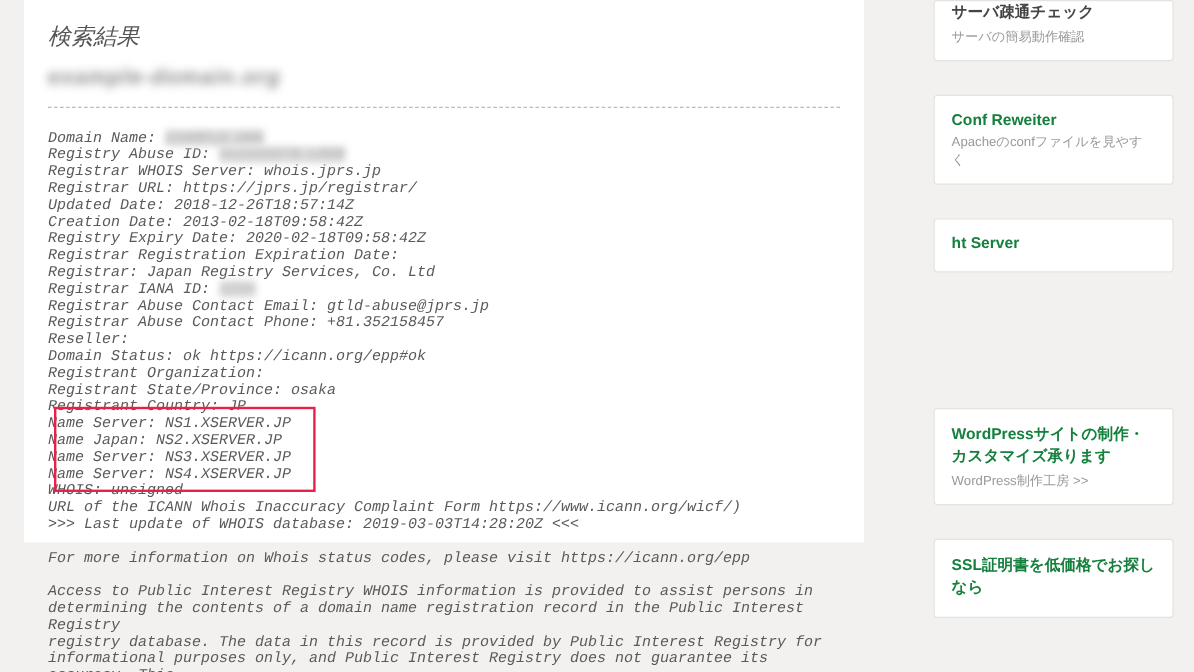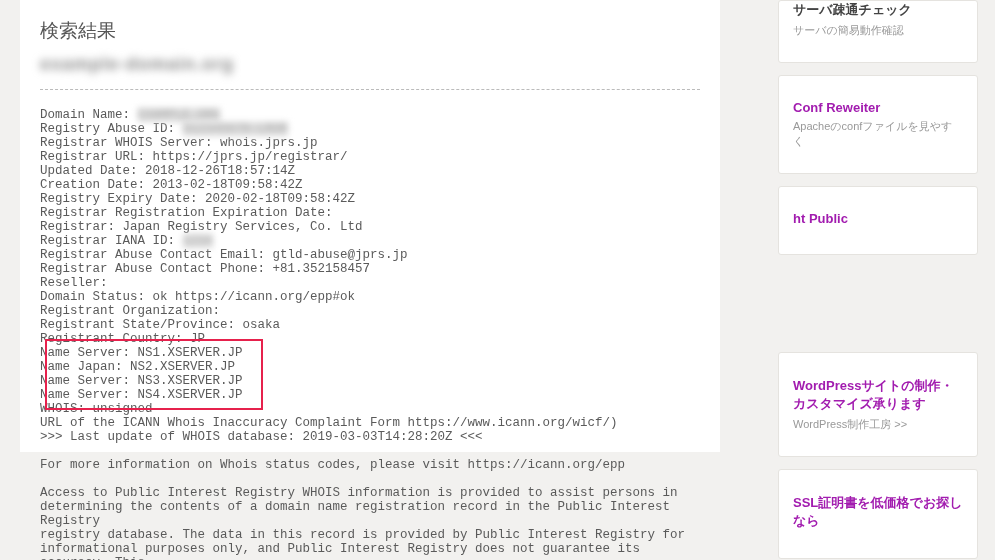--- a/index.html
+++ b/index.html
@@ -13,20 +13,21 @@
   position: relative;
 }
 .main-content {
   position: absolute;
   left: 20px;
   top: 0;
   width: 700px;
   background: #fff;
   padding: 18px 20px;
   height: 452px;
+  font-style: italic;
 }
 .page-title {
   font-size: 19px;
   color: #555;
   font-weight: normal;
   margin-bottom: 10px;
 }
 .blurred-domain {
   font-size: 18px;
   font-weight: bold;
@@ -65,27 +66,27 @@
 .sidebar {
   position: absolute;
   left: 778px;
   top: 0;
   width: 200px;
 }
 .card {
   background: #fff;
   border: 1px solid #e5e3df;
   border-radius: 3px;
-  padding: 24px 14px;
-  margin-bottom: 12px;
+  padding: 12px 14px;
+  margin-bottom: 28px;
 }
 .card-title {
   font-size: 13px;
   font-weight: bold;
-  color: #a21caf;
+  color: #15803d;
   margin-bottom: 4px;
 }
 .card-desc {
   font-size: 11px;
   color: #999;
 }
 .card-title-partial {
   font-size: 13px;
   font-weight: bold;
   color: #444;
@@ -139,21 +140,21 @@
 <div class="sidebar">
   <a class="card" style="display:block;text-decoration:none;padding-top:0">
     <div class="card-title-partial">サーバ疎通チェック</div>
     <div class="card-desc">サーバの簡易動作確認</div>
   </a>
   <a class="card" style="display:block;text-decoration:none">
     <div class="card-title">Conf Reweiter</div>
     <div class="card-desc">Apacheのconfファイルを見やすく</div>
   </a>
   <a class="card" style="display:block;text-decoration:none">
-    <div class="card-title">ht Public</div>
+    <div class="card-title">ht Server</div>
   </a>
   <div class="gap"></div>
   <a class="card" style="display:block;text-decoration:none">
     <div class="card-title">WordPressサイトの制作・カスタマイズ承ります</div>
     <div class="card-desc">WordPress制作工房 &gt;&gt;</div>
   </a>
   <a class="card" style="display:block;text-decoration:none">
     <div class="card-title">SSL証明書を低価格でお探しなら</div>
   </a>
 </div>

